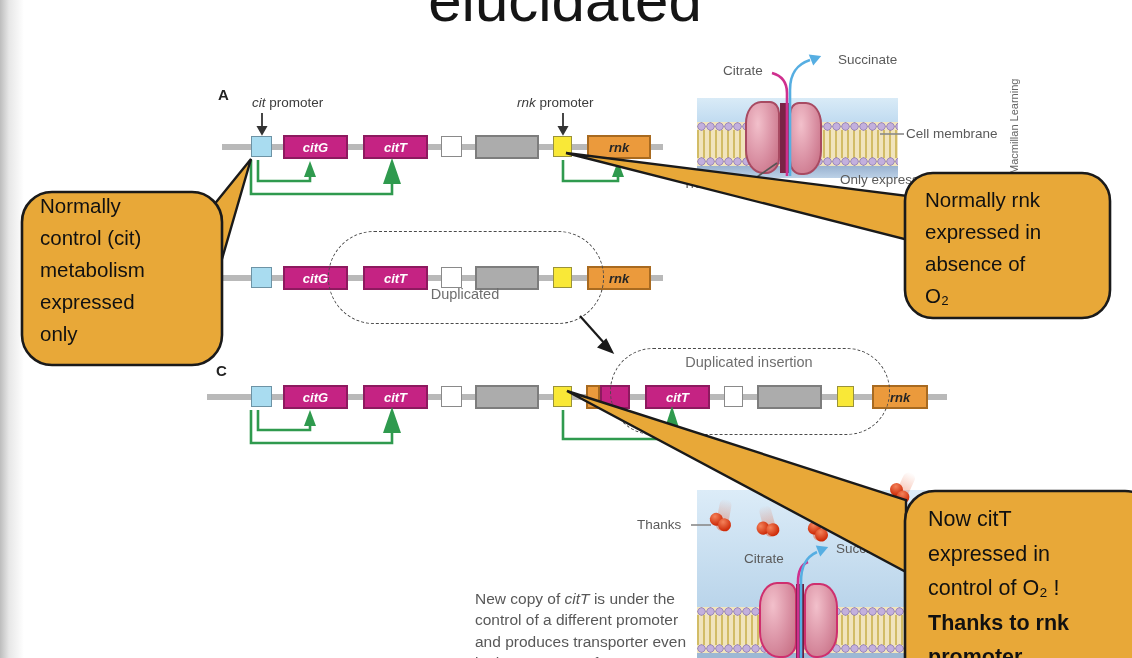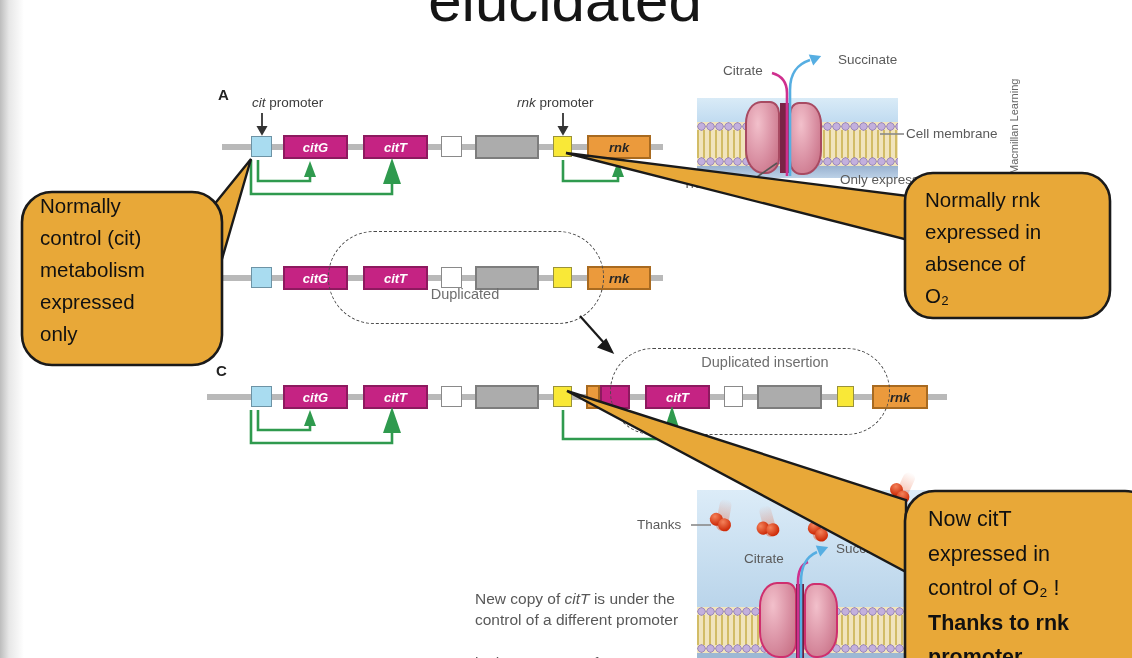--- a/index.html
+++ b/index.html
@@ -155,35 +155,36 @@
   <div class="gbox graybox" style="left:475px;top:385px;width:64px;"></div>
   <div class="gbox sq yellowsq" style="left:553px;top:386px;width:19px;"></div>
   <div class="gbox orangebox" style="left:586px;top:385px;width:14px;"></div>
   <div class="gbox magenta" style="left:600px;top:385px;width:30px;"></div>
   <div class="gbox magenta" style="left:645px;top:385px;width:65px;">citT</div>
   <div class="gbox sq whitesq" style="left:724px;top:386px;width:19px;"></div>
   <div class="gbox graybox" style="left:757px;top:385px;width:65px;"></div>
   <div class="gbox sq yellowsq" style="left:837px;top:386px;width:17px;"></div>
   <div class="gbox orangebox" style="left:872px;top:385px;width:56px;">rnk</div>
   <div class="capsule" style="left:610px;top:348px;width:278px;height:85px;border-radius:43px;"></div>
-  <div class="cap-label" style="left:681px;top:354px;width:168px;">Duplicated insertion</div>
+  <div class="cap-label" style="left:665px;top:354px;width:168px;">Duplicated insertion</div>
 
   <div class="mem-label" style="left:723px;top:63px;">Citrate</div>
   <div class="mem-label" style="left:838px;top:52px;">Succinate</div>
   <div class="mem-label" style="left:906px;top:126px;text-align:center;">Cell membrane</div>
   <div class="mem-label" style="left:683px;top:176px;">Transporter</div>
   <div class="mem-label" style="left:840px;top:172px;">Only expressed</div>
   <div class="mem-label" style="left:840px;top:192px;">in absence</div>
   <div class="mem-label" style="left:840px;top:212px;">of oxygen</div>
   <div class="mem-label" style="left:637px;top:517px;">Thanks</div>
   <div class="mem-label" style="left:744px;top:551px;">Citrate</div>
   <div class="mem-label" style="left:836px;top:541px;">Succinate</div>
 
   <div class="caption-line" style="left:475px;top:590px;"><span>New copy of </span><i>citT</i><span> is under the</span></div>
   <div class="caption-line" style="left:475px;top:611px;">control of a different promoter</div>
+  <div class="caption-line" style="left:475px;top:633px;">and produces transporter even</div>
   <div class="caption-line" style="left:475px;top:654px;">in the presence of oxygen</div>
 
   <svg class="overlay" width="1132" height="658" viewBox="0 0 1132 658">
 
     <g stroke="#333" stroke-width="1.8" fill="#333">
       <line x1="262" y1="113" x2="262" y2="128"></line>
         <polygon points="258,127 266,127 262,134"></polygon>
     </g>
     <g stroke="#333" stroke-width="1.8" fill="#333">
       <line x1="563" y1="113" x2="563" y2="128"></line>

